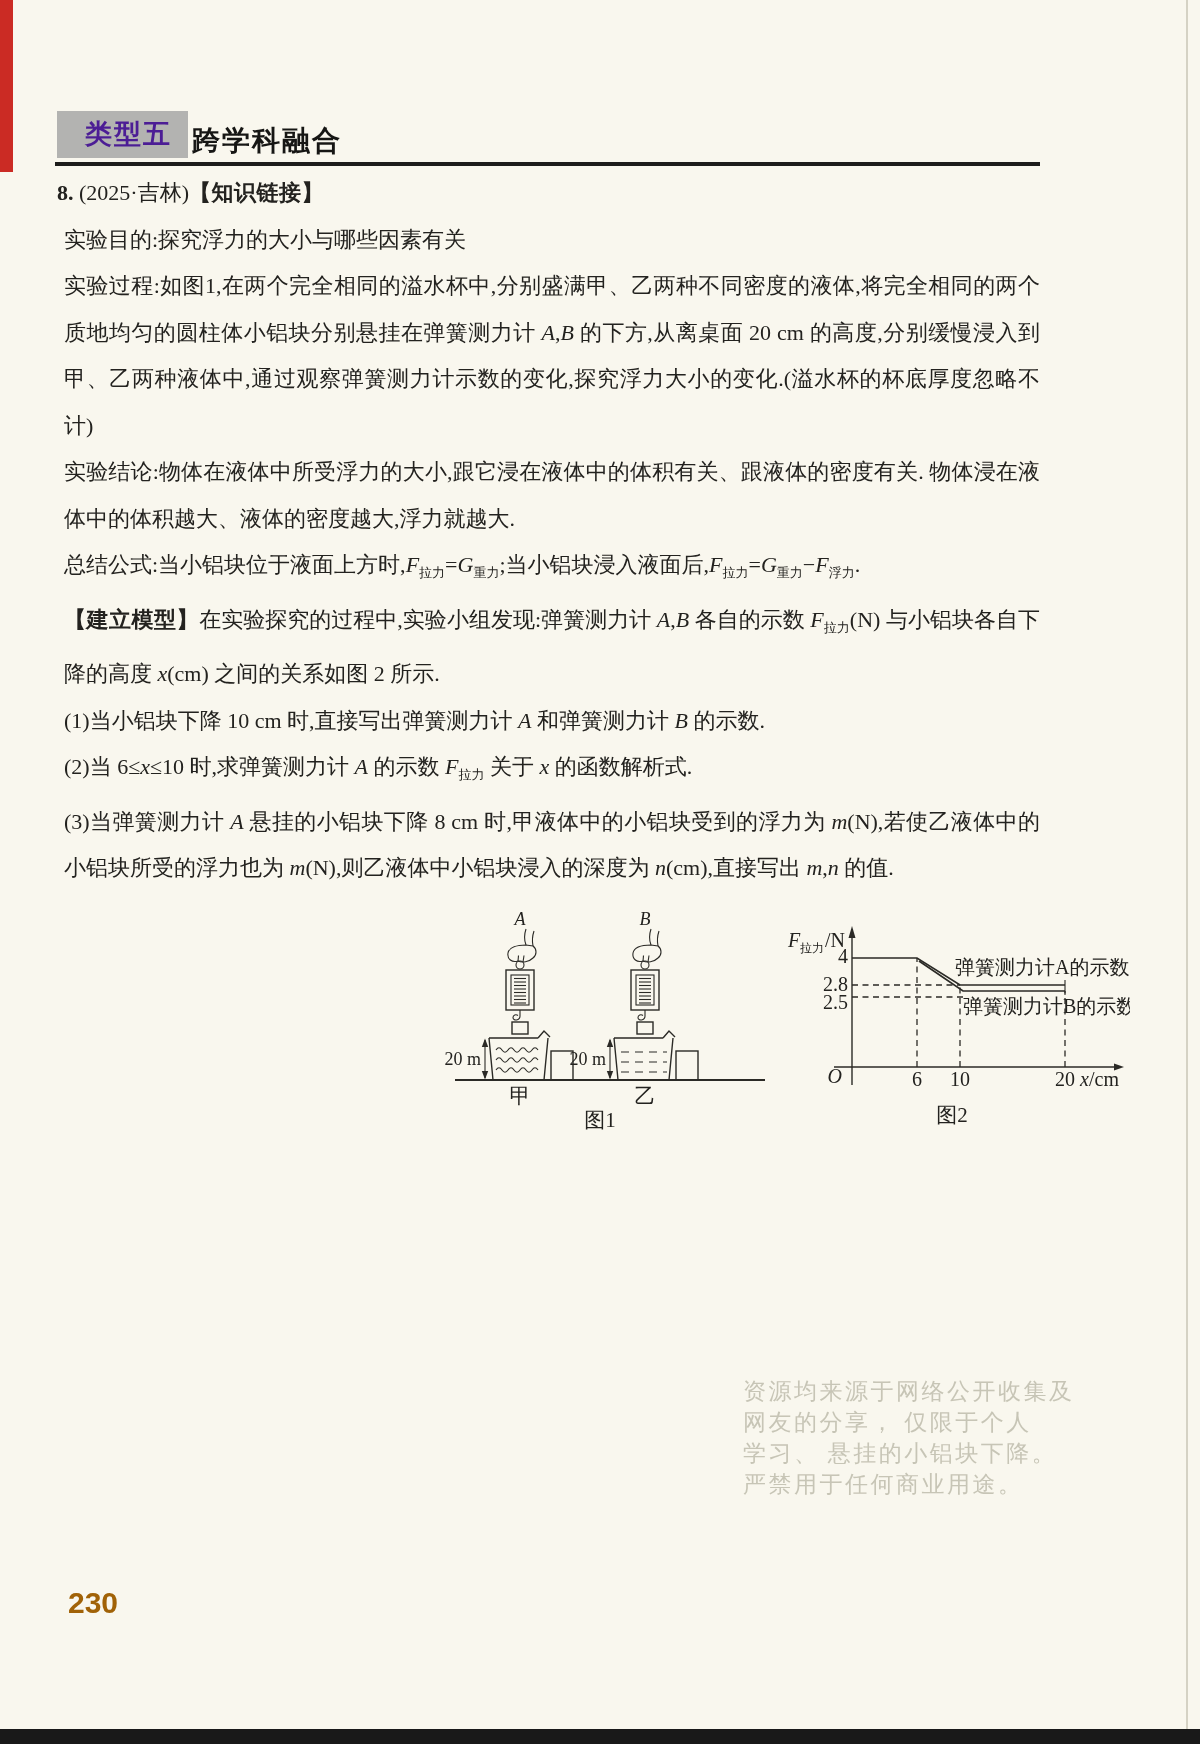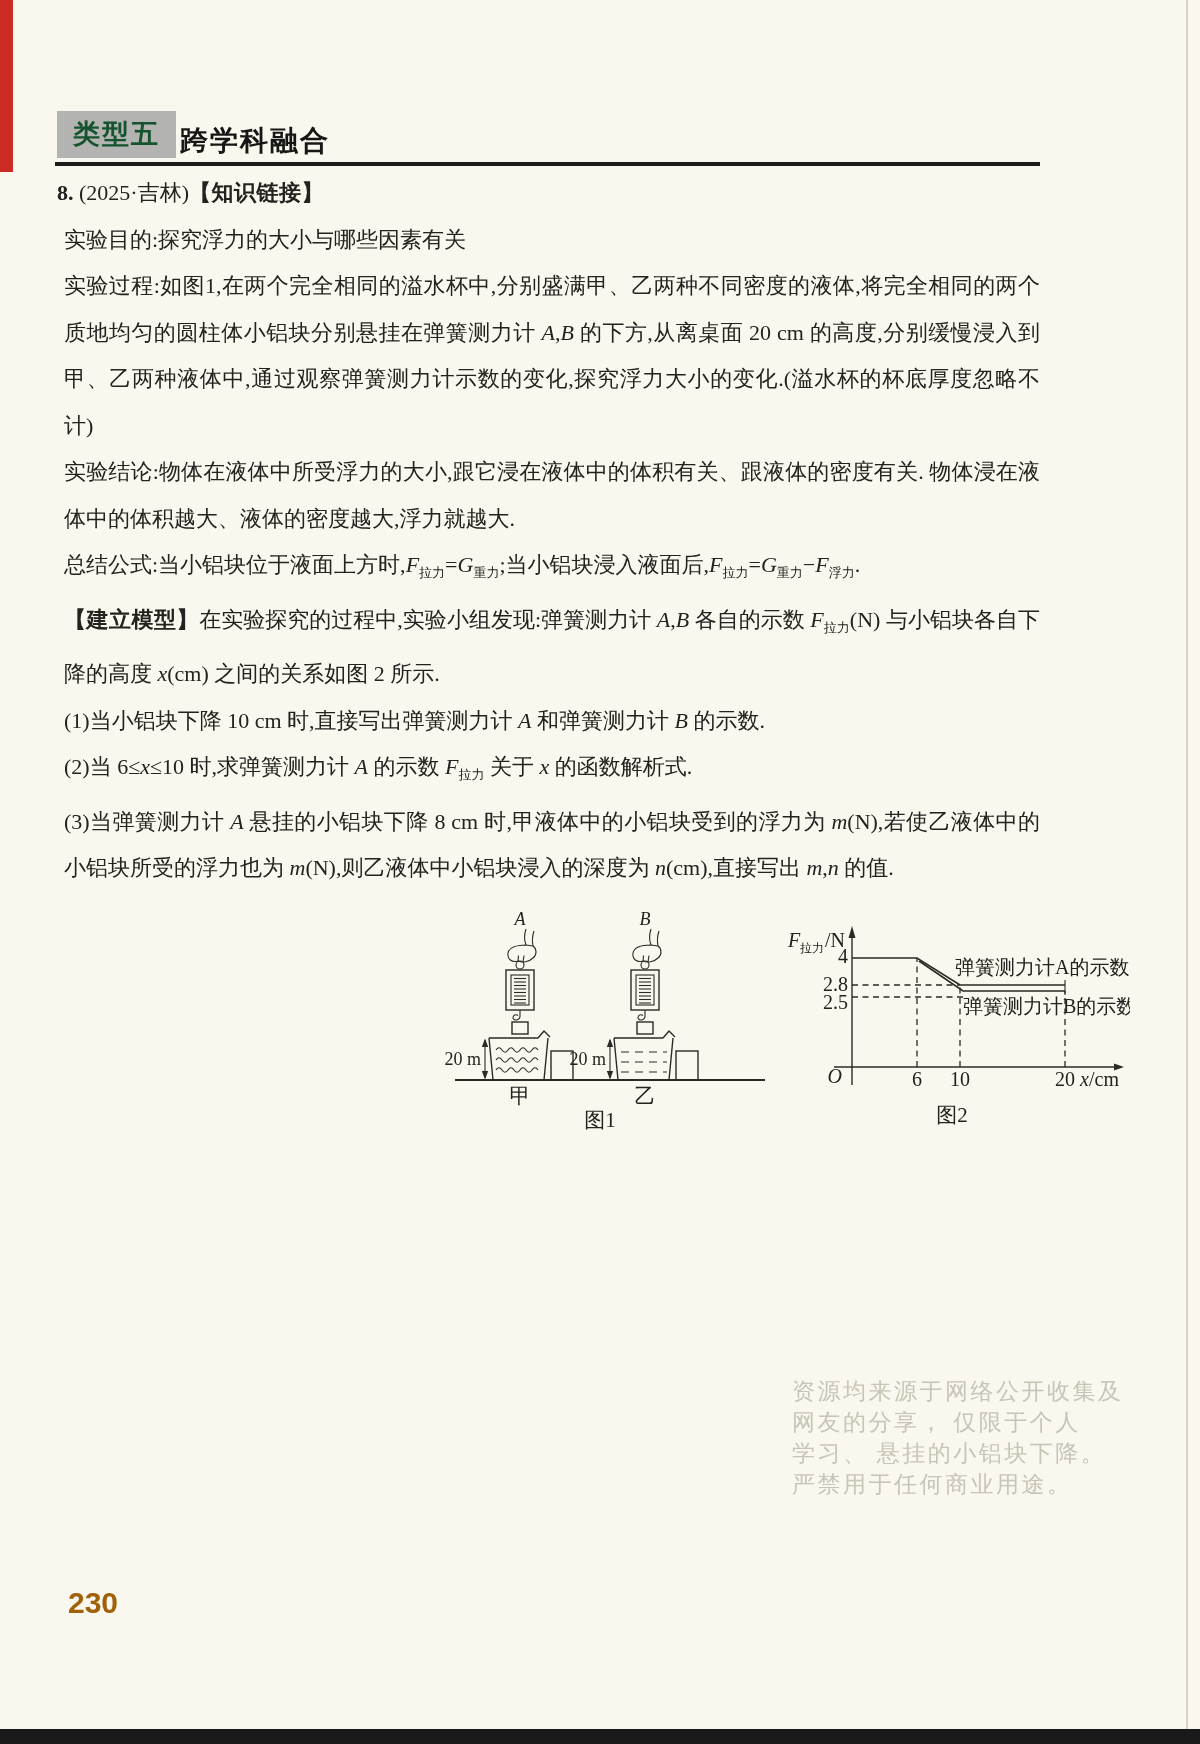--- a/index.html
+++ b/index.html
@@ -12,23 +12,23 @@
     color: #23221f;
     overflow: hidden;
   }
   .red-strip { position: absolute; left: 0; top: 0; width: 13px; height: 172px; background: #cb2b24; }
   .bottom-bar { position: absolute; left: 0; top: 1729px; width: 1200px; height: 15px; background: #191919; }
   .page-edge { position: absolute; left: 1186px; top: 0; width: 2px; height: 1744px; background: #d5d2c4; }
 
   
   .header { position: absolute; left: 57px; top: 111px; width: 983px; }
   .badge {
-    display: inline-block; background: #b3b3b1; color: #14532d;
+    display: inline-block; background: #b3b3b1; color: #4c1d95;
     font-family: "Liberation Sans", sans-serif; font-weight: bold;
-    font-size: 27px; padding: 5px 16px 6px 16px; letter-spacing: 2px;
+    font-size: 27px; padding: 5px 16px 6px 28px; letter-spacing: 2px;
   }
   .header-title {
     display: inline-block; vertical-align: middle;
     font-family: "Liberation Sans", sans-serif; font-weight: bold;
     font-size: 28px; color: #161614; letter-spacing: 2px; position: relative; top: 2px;
   }
   .header-rule { position: absolute; left: 55px; top: 162px; width: 985px; height: 4px; background: #1d1d1b; }
 
   
   .problem { position: absolute; left: 57px; top: 170px; width: 983px; font-size: 22px; line-height: 46.5px; }
@@ -57,21 +57,21 @@
   .g-sub { font: 12px "Liberation Serif", "DejaVu Serif", serif; fill: #23221f; }
   .g-cjk { font: 20px "Liberation Serif", "DejaVu Serif", serif; fill: #23221f; }
 
   
   .page-number {
     position: absolute; left: 68px; top: 1586px;
     font-family: "Liberation Sans", sans-serif; font-weight: bold;
     font-size: 30px; color: #a16207;
   }
   .watermark {
-    position: absolute; left: 792px; top: 1376px; width: 380px;
+    position: absolute; left: 743px; top: 1376px; width: 380px;
     font-size: 23px; line-height: 31px; letter-spacing: 2.5px;
     color: #c7c5b6;
   }
 </style>
 </head>
 <body>
 
 <div class="red-strip"></div>
 <div class="page-edge"></div>
 

